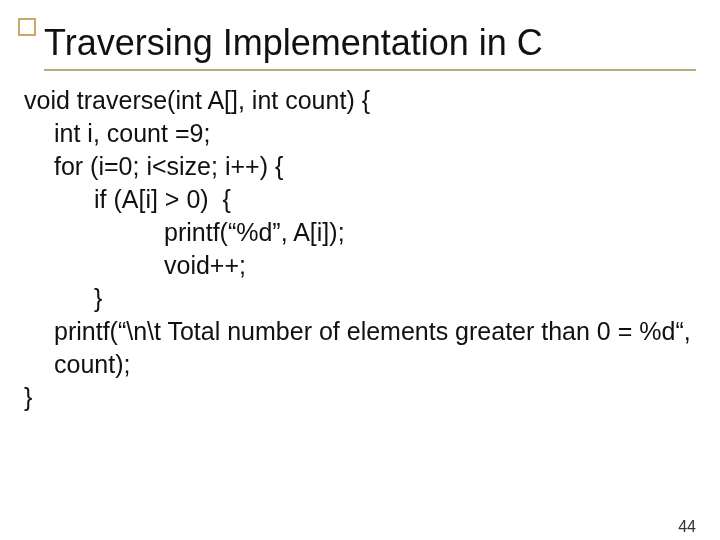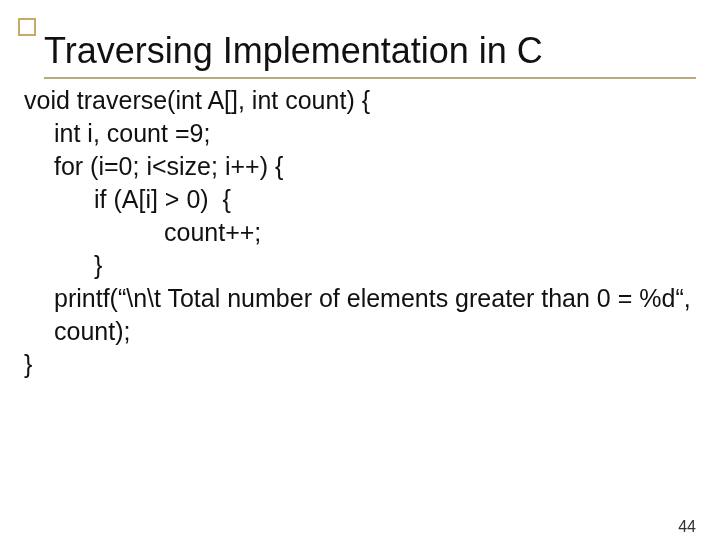--- a/index.html
+++ b/index.html
@@ -29,21 +29,21 @@
   .title-wrap {
     position: absolute;
     top: 14px;
     left: 44px;
     right: 24px;
   }
   .title {
     font-size: 36px;
     color: #111;
     line-height: 1.15;
-    margin: 16px 0 6px 0;
+    margin: 8px 0 6px 0;
     font-weight: 400;
   }
   .title-rule {
     height: 2px;
     background: #b6aa7e;
     width: 100%;
   }
   .code-block {
     position: absolute;
     top: 84px;
@@ -77,20 +77,21 @@
   <div class="title-wrap">
     <h1 class="title">Traversing Implementation in C</h1>
     <div class="title-rule"></div>
   </div>
 
   <div class="code-block">
     <div class="line">void traverse(int A[], int count) {</div>
     <div class="line ind1">int i, count =9;</div>
     <div class="line ind1">for (i=0; i&lt;size; i++) {</div>
     <div class="line ind2">if (A[i] &gt; 0)  {</div>
-    <div class="line ind3">count++;</div>
+    <div class="line ind3">printf(“%d”, A[i]);</div>
+    <div class="line ind3">void++;</div>
     <div class="line ind2">}</div>
     <div class="line ind1">printf(“\n\t Total number of elements greater than 0 = %d“, count);</div>
     <div class="line">}</div>
   </div>
 
   <div class="page-number">44</div>
 </div>
 
 </body></html>

